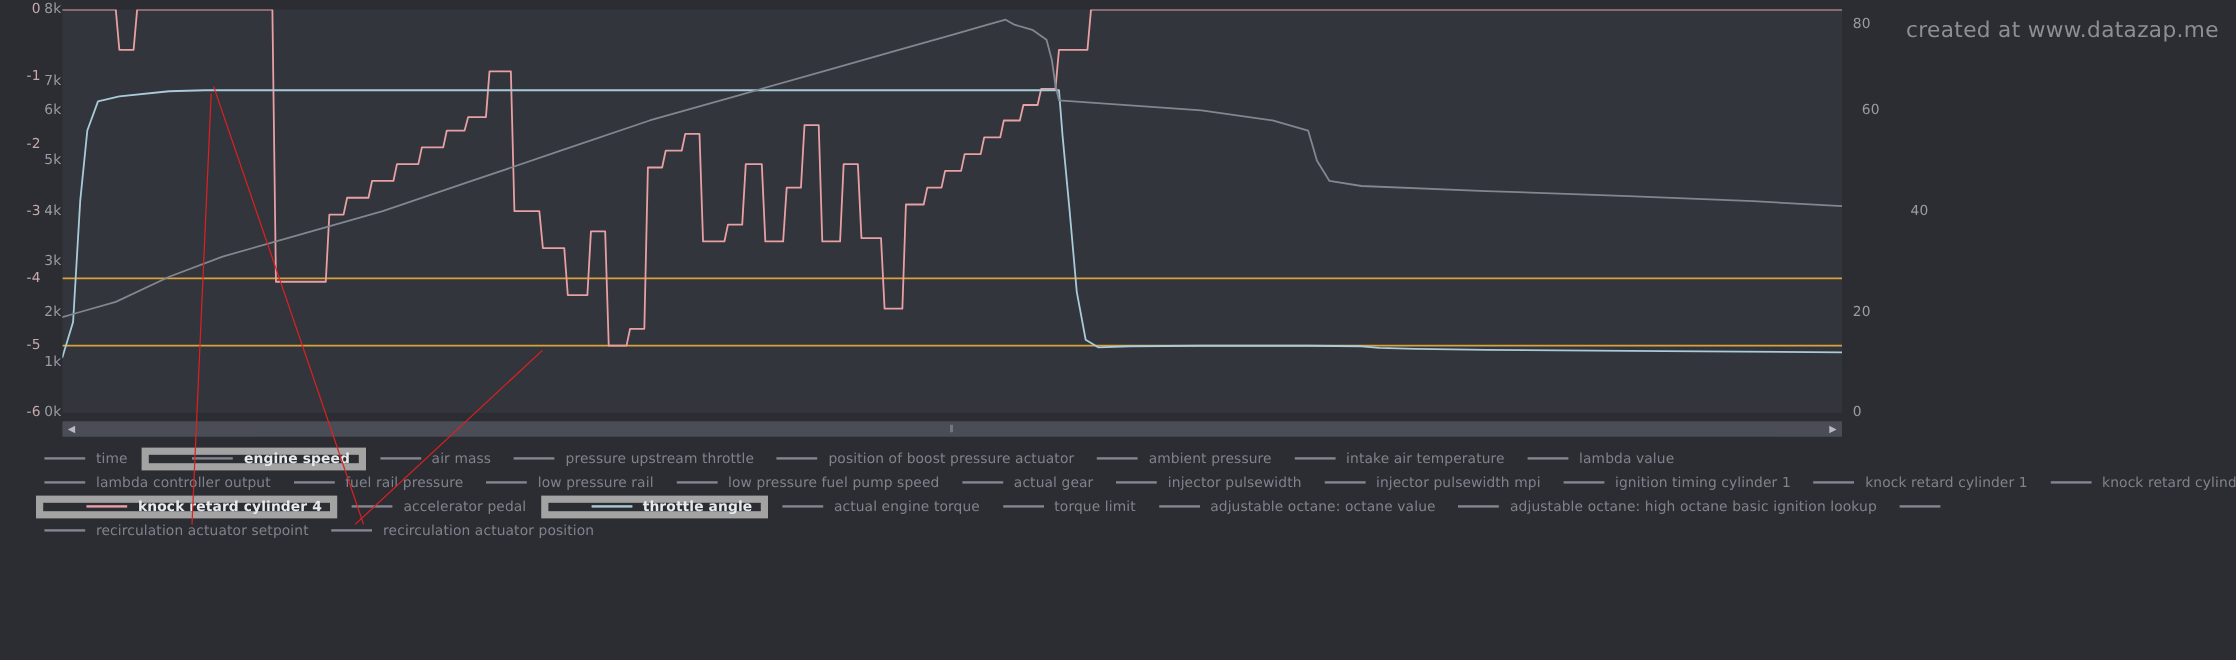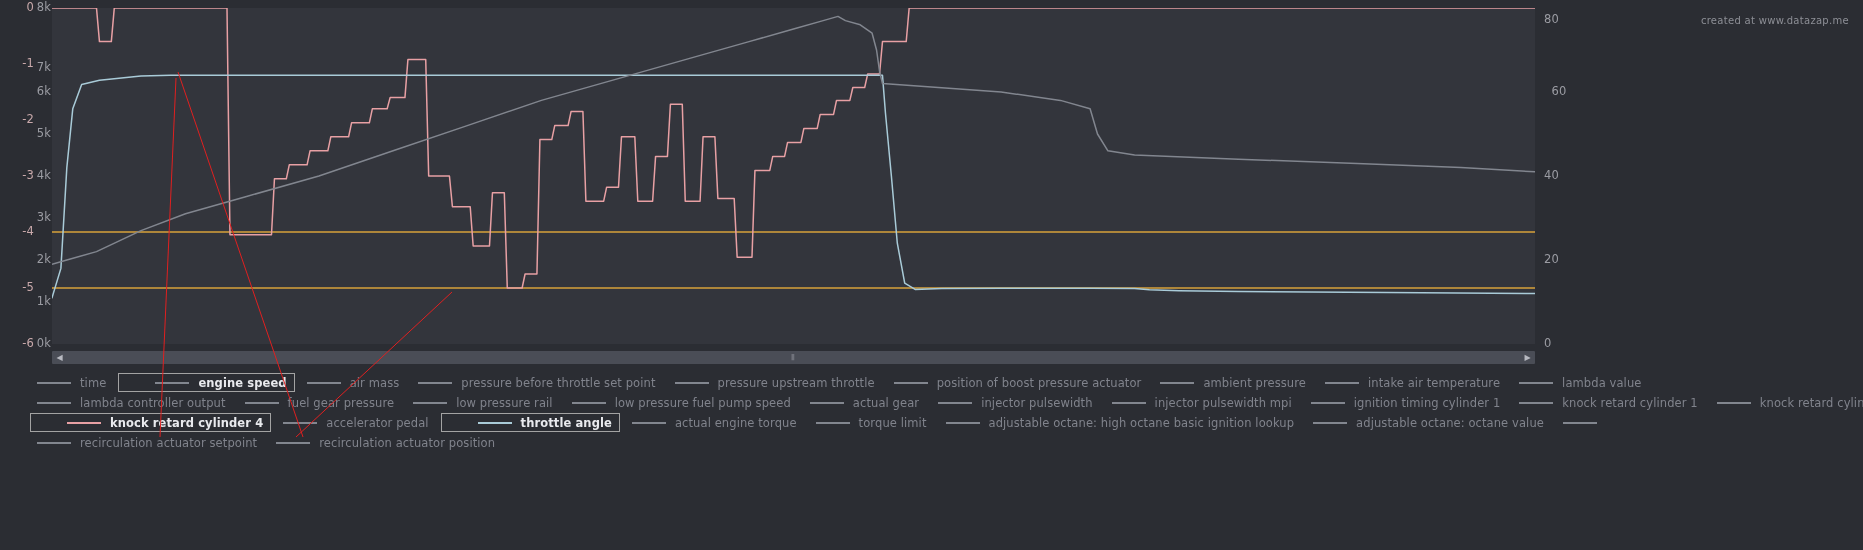--- a/index.html
+++ b/index.html
@@ -36,21 +36,21 @@
     letter-spacing: .2px;
   }
   .axis-left-outer  { left: 14px;  text-align: right; width: 20px; color: #c9a9ab; }
   .axis-left-inner  { left: 30px;  width: 28px; text-align: center; }
   .axis-right       { left: 1544px; width: 30px; text-align: left; }
 
   
   #watermark {
     position: absolute;
     right: 14px; top: 15px;
-    font-size: 10px;
+    font-size: 18px;
     color: #8d8f96;
     letter-spacing: .3px;
     white-space: nowrap;
   }
 
   
   #scrollbar {
     position: absolute;
     left: 52px; top: 351px;
     width: 1483px; height: 13px;
@@ -74,21 +74,21 @@
 
   
   #legend {
     position: absolute;
     left: 0; top: 372px;
     width: 1863px;
     padding-left: 30px;
   }
   .legend-row {
     display: flex;
-    align-items: flex-end;
+    align-items: center;
     height: 20px;
     white-space: nowrap;
   }
   .legend-item {
     display: inline-flex;
     align-items: center;
     height: 19px;
     padding: 0 7px;
     margin-right: 5px;
     cursor: pointer;
@@ -103,21 +103,21 @@
   .legend-label {
     font-size: 11.5px;
     color: #80838c;
     letter-spacing: .1px;
   }
   .legend-item.active .legend-label {
     color: #e9eaee;
     font-weight: bold;
   }
   .legend-item.boxed {
-    border: 1px solid #a3a3a3;
+    border: 6px solid #a3a3a3;
     padding-left: 36px;
   }
   .sw-pink  { background: #e8a0a4; }
   .sw-blue  { background: #a9cbd8; }
   .sw-gray  { background: #82868f; }
 
   
   #annotations {
     position: absolute;
     left: 0; top: 0;
@@ -160,21 +160,21 @@
       <div class="axis-tick axis-left-inner" style="top: 128px;">5k</div>
       <div class="axis-tick axis-left-inner" style="top: 170px;">4k</div>
       <div class="axis-tick axis-left-inner" style="top: 212px;">3k</div>
       <div class="axis-tick axis-left-inner" style="top: 254px;">2k</div>
       <div class="axis-tick axis-left-inner" style="top: 296px;">1k</div>
       <div class="axis-tick axis-left-inner" style="top: 338px;">0k</div>
     </div>
   <div id="axis-right">
       <div class="axis-tick axis-right" style="top: 14px;">80</div>
       <div class="axis-tick axis-right" style="top: 86px; text-align: center;">60</div>
-      <div class="axis-tick axis-right" style="top: 170px;">40</div>
+      <div class="axis-tick axis-right" style="top: 170px; margin-left: 48px;">40</div>
       <div class="axis-tick axis-right" style="top: 254px;">20</div>
       <div class="axis-tick axis-right" style="top: 338px;">0</div>
     </div>
 
   <div id="watermark">created at www.datazap.me</div>
 
   <div id="scrollbar">
     <div id="scroll-left-arrow">◀</div>
     <div id="scroll-grip">⫴</div>
     <div id="scroll-right-arrow">▶</div>
@@ -189,24 +189,20 @@
         <div class="legend-item active boxed">
           <span class="legend-swatch sw-gray"></span>
           <span class="legend-label">engine speed</span>
         </div>
         <div class="legend-item">
           <span class="legend-swatch sw-gray"></span>
           <span class="legend-label">air mass</span>
         </div>
         <div class="legend-item">
           <span class="legend-swatch sw-gray"></span>
-          <span class="legend-label">pressure before throttle set point</span>
-        </div>
-        <div class="legend-item">
-          <span class="legend-swatch sw-gray"></span>
           <span class="legend-label">pressure upstream throttle</span>
         </div>
         <div class="legend-item">
           <span class="legend-swatch sw-gray"></span>
           <span class="legend-label">position of boost pressure actuator</span>
         </div>
         <div class="legend-item">
           <span class="legend-swatch sw-gray"></span>
           <span class="legend-label">ambient pressure</span>
         </div>
@@ -219,21 +215,21 @@
           <span class="legend-label">lambda value</span>
         </div>
       </div>
       <div class="legend-row">
         <div class="legend-item">
           <span class="legend-swatch sw-gray"></span>
           <span class="legend-label">lambda controller output</span>
         </div>
         <div class="legend-item">
           <span class="legend-swatch sw-gray"></span>
-          <span class="legend-label">fuel gear pressure</span>
+          <span class="legend-label">fuel rail pressure</span>
         </div>
         <div class="legend-item">
           <span class="legend-swatch sw-gray"></span>
           <span class="legend-label">low pressure rail</span>
         </div>
         <div class="legend-item">
           <span class="legend-swatch sw-gray"></span>
           <span class="legend-label">low pressure fuel pump speed</span>
         </div>
         <div class="legend-item">
@@ -277,25 +273,25 @@
         <div class="legend-item">
           <span class="legend-swatch sw-gray"></span>
           <span class="legend-label">actual engine torque</span>
         </div>
         <div class="legend-item">
           <span class="legend-swatch sw-gray"></span>
           <span class="legend-label">torque limit</span>
         </div>
         <div class="legend-item">
           <span class="legend-swatch sw-gray"></span>
+          <span class="legend-label">adjustable octane: octane value</span>
+        </div>
+        <div class="legend-item">
+          <span class="legend-swatch sw-gray"></span>
           <span class="legend-label">adjustable octane: high octane basic ignition lookup</span>
-        </div>
-        <div class="legend-item">
-          <span class="legend-swatch sw-gray"></span>
-          <span class="legend-label">adjustable octane: octane value</span>
         </div>
         <div class="legend-item">
           <span class="legend-swatch sw-gray"></span>
         </div>
         <div class="legend-item"></div>
       </div>
       <div class="legend-row">
         <div class="legend-item">
           <span class="legend-swatch sw-gray"></span>
           <span class="legend-label">recirculation actuator setpoint</span>

